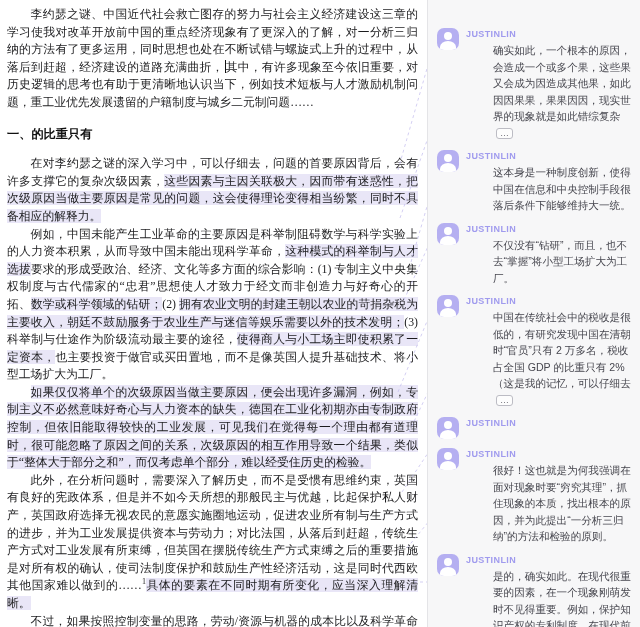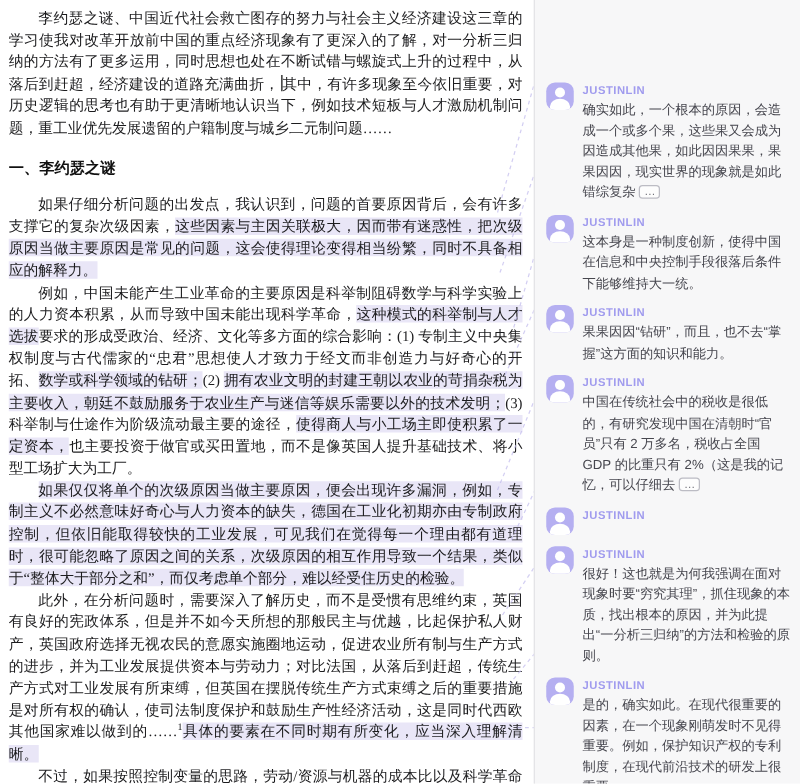--- a/index.html
+++ b/index.html
@@ -23,55 +23,55 @@
   }
   sup.fn { font-size:8px; vertical-align:super; line-height:0; }
 
   
   .connectors { position:absolute; left:380px; top:0; width:60px; height:627px; pointer-events:none; }
 
   
   .panel {
     position:absolute; left:427px; top:0; width:213px; height:627px;
     background:#f7f7f8; border-left:1px solid #e4e4e7;
-    padding:66px 7px 0 9px; overflow:hidden;
+    padding:28px 7px 0 9px; overflow:hidden;
   }
   .comment { display:flex; margin-bottom:9px; }
   .avatar {
     flex:0 0 22px; width:22px; height:22px; border-radius:7px;
     background:#b5aff1; margin-right:7px; position:relative; overflow:hidden;
   }
   .avatar .head {
     position:absolute; left:7px; top:4px; width:8px; height:8px;
     border-radius:50%; background:#ffffff;
   }
   .avatar .body {
     position:absolute; left:3px; top:13px; width:16px; height:12px;
     border-radius:50% 50% 0 0; background:#ffffff;
   }
   .c-main { flex:1; min-width:0; }
   .c-name {
     font-size:9px; font-weight:bold; letter-spacing:.4px;
     color:#a09bee; margin:1px 0 3px 0;
   }
-  .c-text { font-size:10.6px; line-height:16.5px; color:#46464e; }
+  .c-text { font-size:10.6px; line-height:16.5px; color:#46464e;margin-left:27px; }
   .more-btn {
     display:inline-block; width:17px; height:11px; line-height:8px;
     border:1px solid #bcbcc4; border-radius:3px; background:#fdfdfd;
     color:#6e6e76; font-size:9px; text-align:center; vertical-align:1px;
     margin-left:3px; cursor:pointer;
   }
 </style>
 </head>
 <body>
 
 <div class="doc" id="doc-body">
     <p><span>李约瑟之谜、中国近代社会救亡图存的努力与社会主义经济建设这三章的学习使我对改革开放前中国的重点经济现象有了更深入的了解，对一分析三归纳的方法有了更多运用，同时思想也处在不断试错与螺旋式上升的过程中，从落后到赶超，经济建设的道路充满曲折，</span><span class="cursor"></span><span>其中，有许多现象至今依旧重要，对历史逻辑的思考也有助于更清晰地认识当下，例如技术短板与人才激励机制问题，重工业优先发展遗留的户籍制度与城乡二元制问题……</span></p>
-    <h2>一、李约瑟之谜</h2>
-    <p><span>如果仔细分析问题的出发点，我认识到，问题的首要原因背后，会有许多支撑它的复杂次级因素，</span><span class="hl">这些因素与主因关联极大，因而带有迷惑性，把次级原因当做主要原因是常见的问题，这会使得理论变得相当纷繁，同时不具备相应的解释力。</span></p>
+    <h2>一、的比重只有</h2>
+    <p><span>在对李约瑟之谜的深入学习中，可以仔细去，问题的首要原因背后，会有许多支撑它的复杂次级因素，</span><span class="hl">这些因素与主因关联极大，因而带有迷惑性，把次级原因当做主要原因是常见的问题，这会使得理论变得相当纷繁，同时不具备相应的解释力。</span></p>
     <p><span>例如，中国未能产生工业革命的主要原因是科举制阻碍数学与科学实验上的人力资本积累，从而导致中国未能出现科学革命，</span><span class="hl">这种模式的科举制与人才选拔</span><span>要求的形成受政治、经济、文化等多方面的综合影响：(1) 专制主义中央集权制度与古代儒家的“忠君”思想使人才致力于经文而非创造力与好奇心的开拓、</span><span class="hl">数学或科学领域的钻研；</span><span>(2) </span><span class="hl">拥有农业文明的封建王朝以农业的苛捐杂税为主要收入，朝廷不鼓励服务于农业生产与迷信等娱乐需要以外的技术发明；</span><span>(3) 科举制与仕途作为阶级流动最主要的途径，</span><span class="hl">使得商人与小工场主即使积累了一定资本，</span><span>也主要投资于做官或买田置地，而不是像英国人提升基础技术、将小型工场扩大为工厂。</span></p>
     <p><span class="hl">如果仅仅将单个的次级原因当做主要原因，便会出现许多漏洞，例如，专制主义不必然意味好奇心与人力资本的缺失，德国在工业化初期亦由专制政府控制，但依旧能取得较快的工业发展，可见我们在觉得每一个理由都有道理时，很可能忽略了原因之间的关系，次级原因的相互作用导致一个结果，类似于“整体大于部分之和”，而仅考虑单个部分，难以经受住历史的检验。</span></p>
     <p><span>此外，在分析问题时，需要深入了解历史，而不是受惯有思维约束，英国有良好的宪政体系，但是并不如今天所想的那般民主与优越，比起保护私人财产，英国政府选择无视农民的意愿实施圈地运动，促进农业所有制与生产方式的进步，并为工业发展提供资本与劳动力；对比法国，从落后到赶超，传统生产方式对工业发展有所束缚，但英国在摆脱传统生产方式束缚之后的重要措施是对所有权的确认，使司法制度保护和鼓励生产性经济活动，这是同时代西欧其他国家难以做到的……</span><sup class="fn">1</sup><span class="hl">具体的要素在不同时期有所变化，应当深入理解清晰。</span></p>
     <p><span>不过，如果按照控制变量的思路，劳动/资源与机器的成本比以及科学革命的作用在不同情况下起着不同作用，如果仔细分析问题的出发点，</span></p>
   </div>
 
 <svg class="connectors" viewBox="0 0 60 627">
   <g stroke="#c5bfee" stroke-width="1" stroke-dasharray="3 3" fill="none" opacity="0.75">
     <path d="M18,170 L50,58"></path>
     <path d="M20,218 L50,132"></path>
@@ -108,21 +108,21 @@
     </div>
   </div>
 
   <div class="comment">
     <div class="avatar">
       <div class="head"></div>
         <div class="body"></div>
     </div>
     <div class="c-main">
       <div class="c-name">JUSTINLIN</div>
-      <div class="c-text">果果因因“钻研”，而且，也不去“掌握”这方面的知识和能力。</div>
+      <div class="c-text">不仅没有“钻研”，而且，也不去“掌握”将小型工场扩大为工厂。</div>
     </div>
   </div>
 
   <div class="comment">
     <div class="avatar">
       <div class="head"></div>
         <div class="body"></div>
     </div>
     <div class="c-main">
       <div class="c-name">JUSTINLIN</div>

